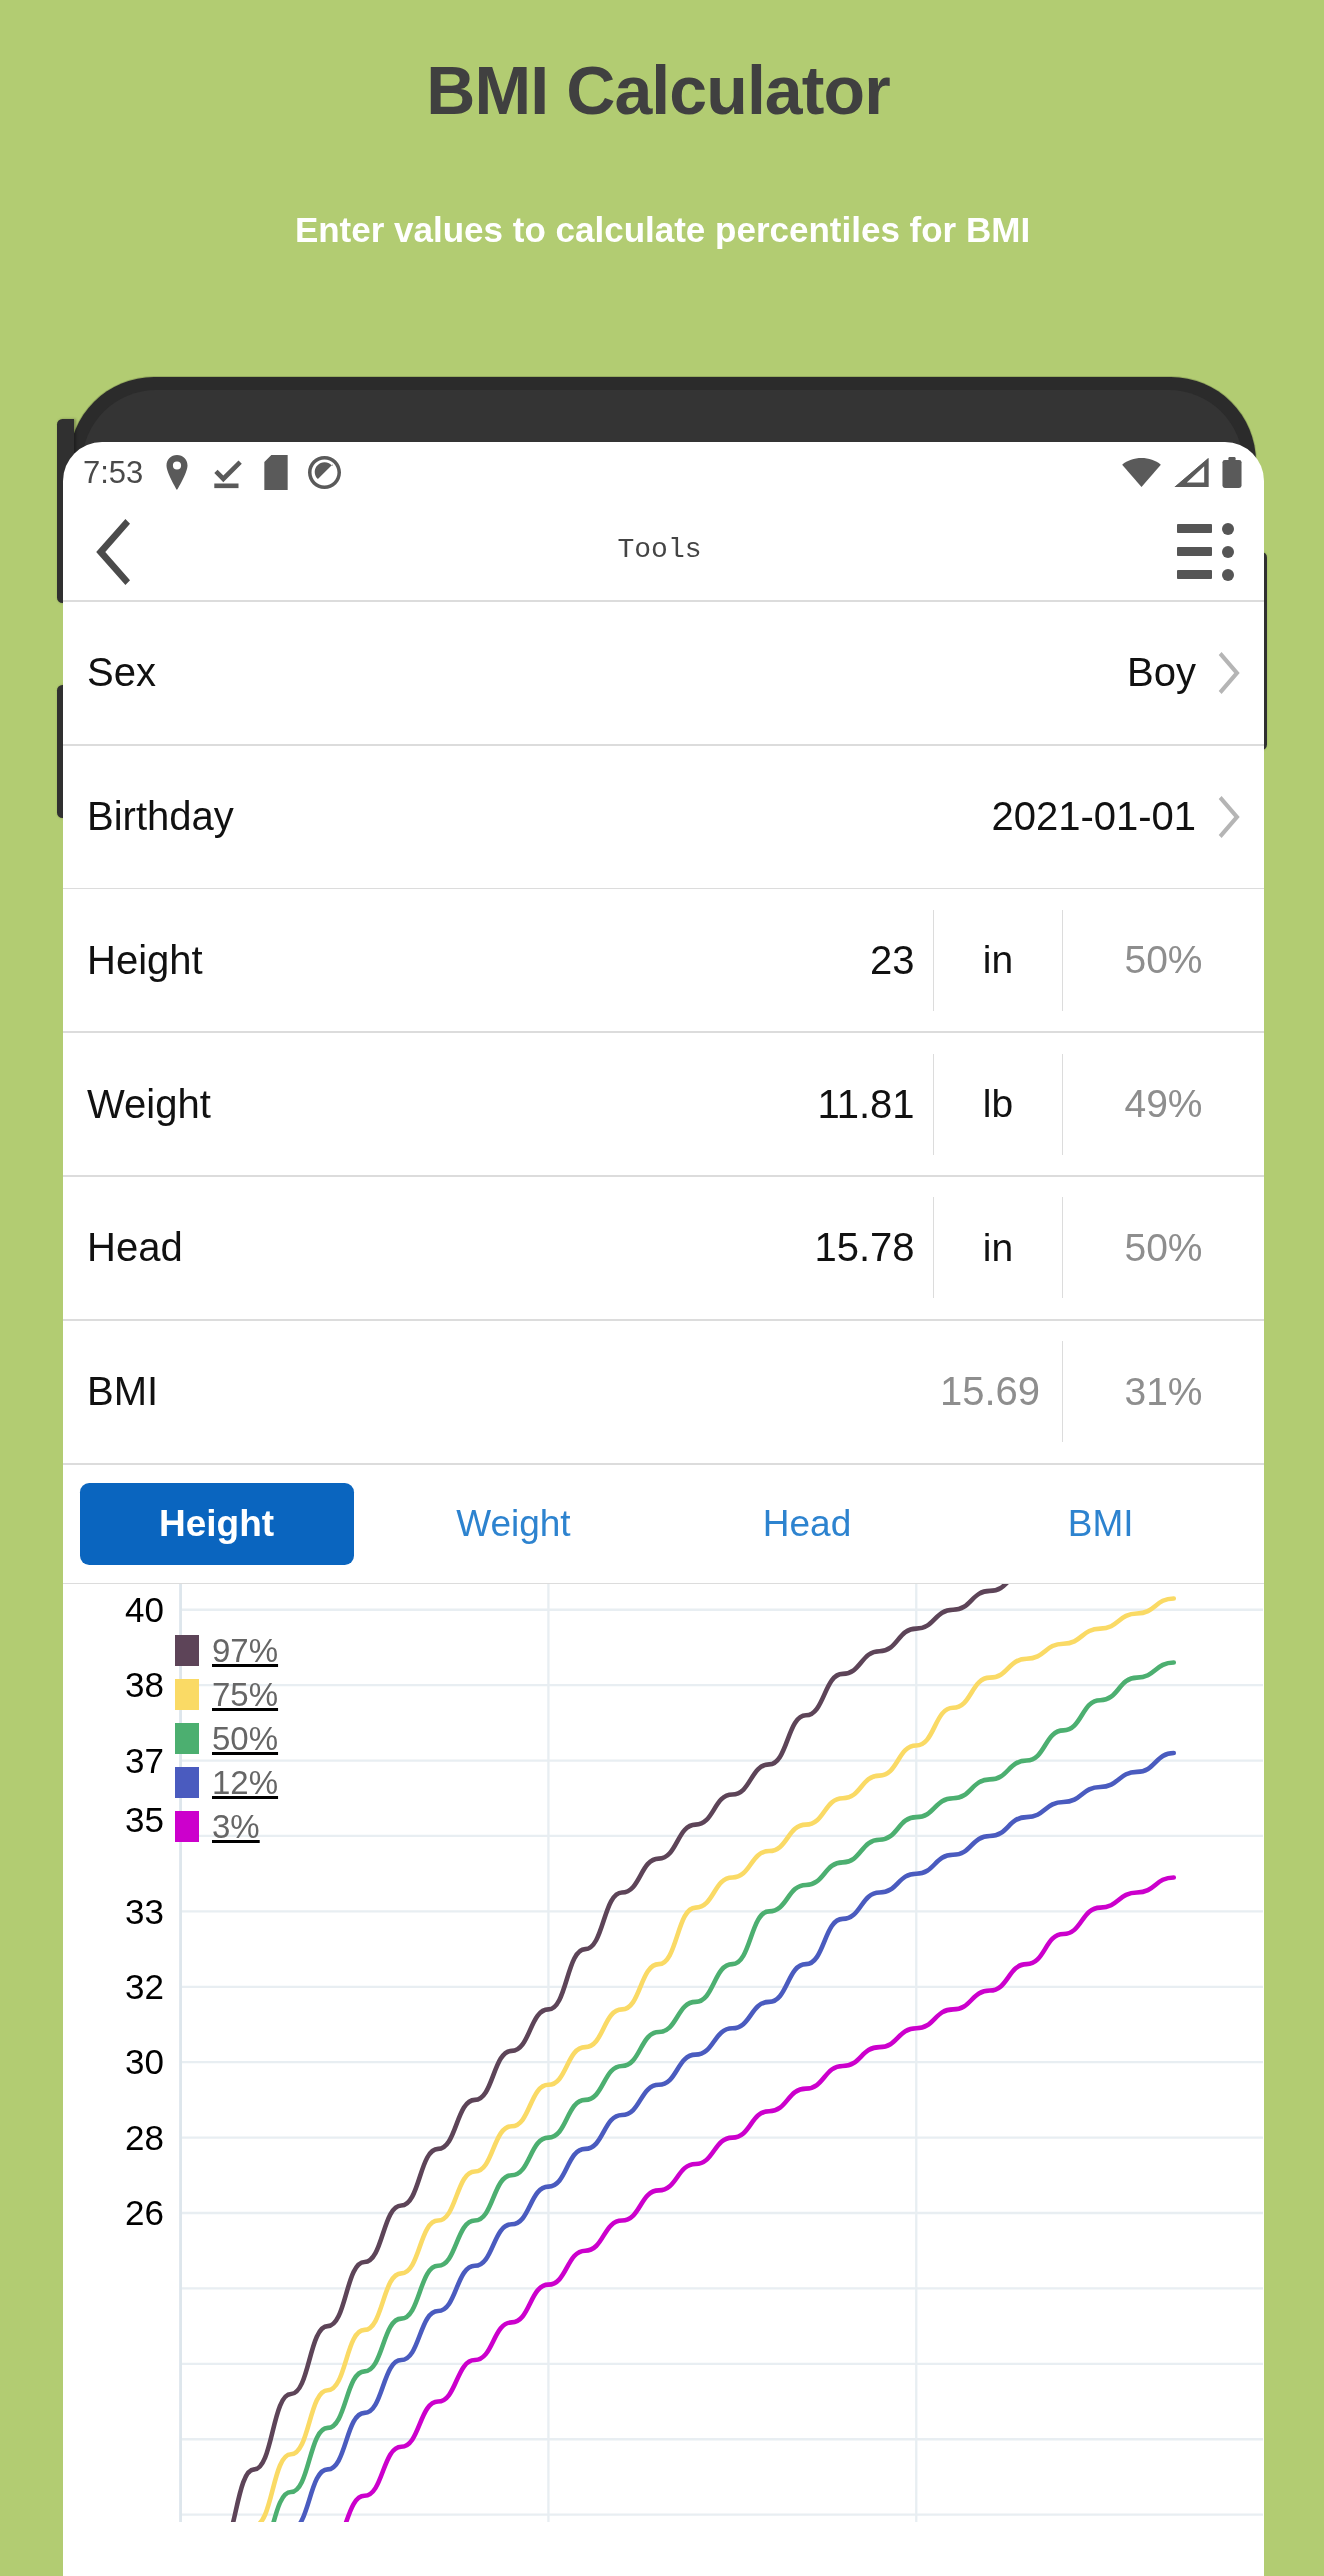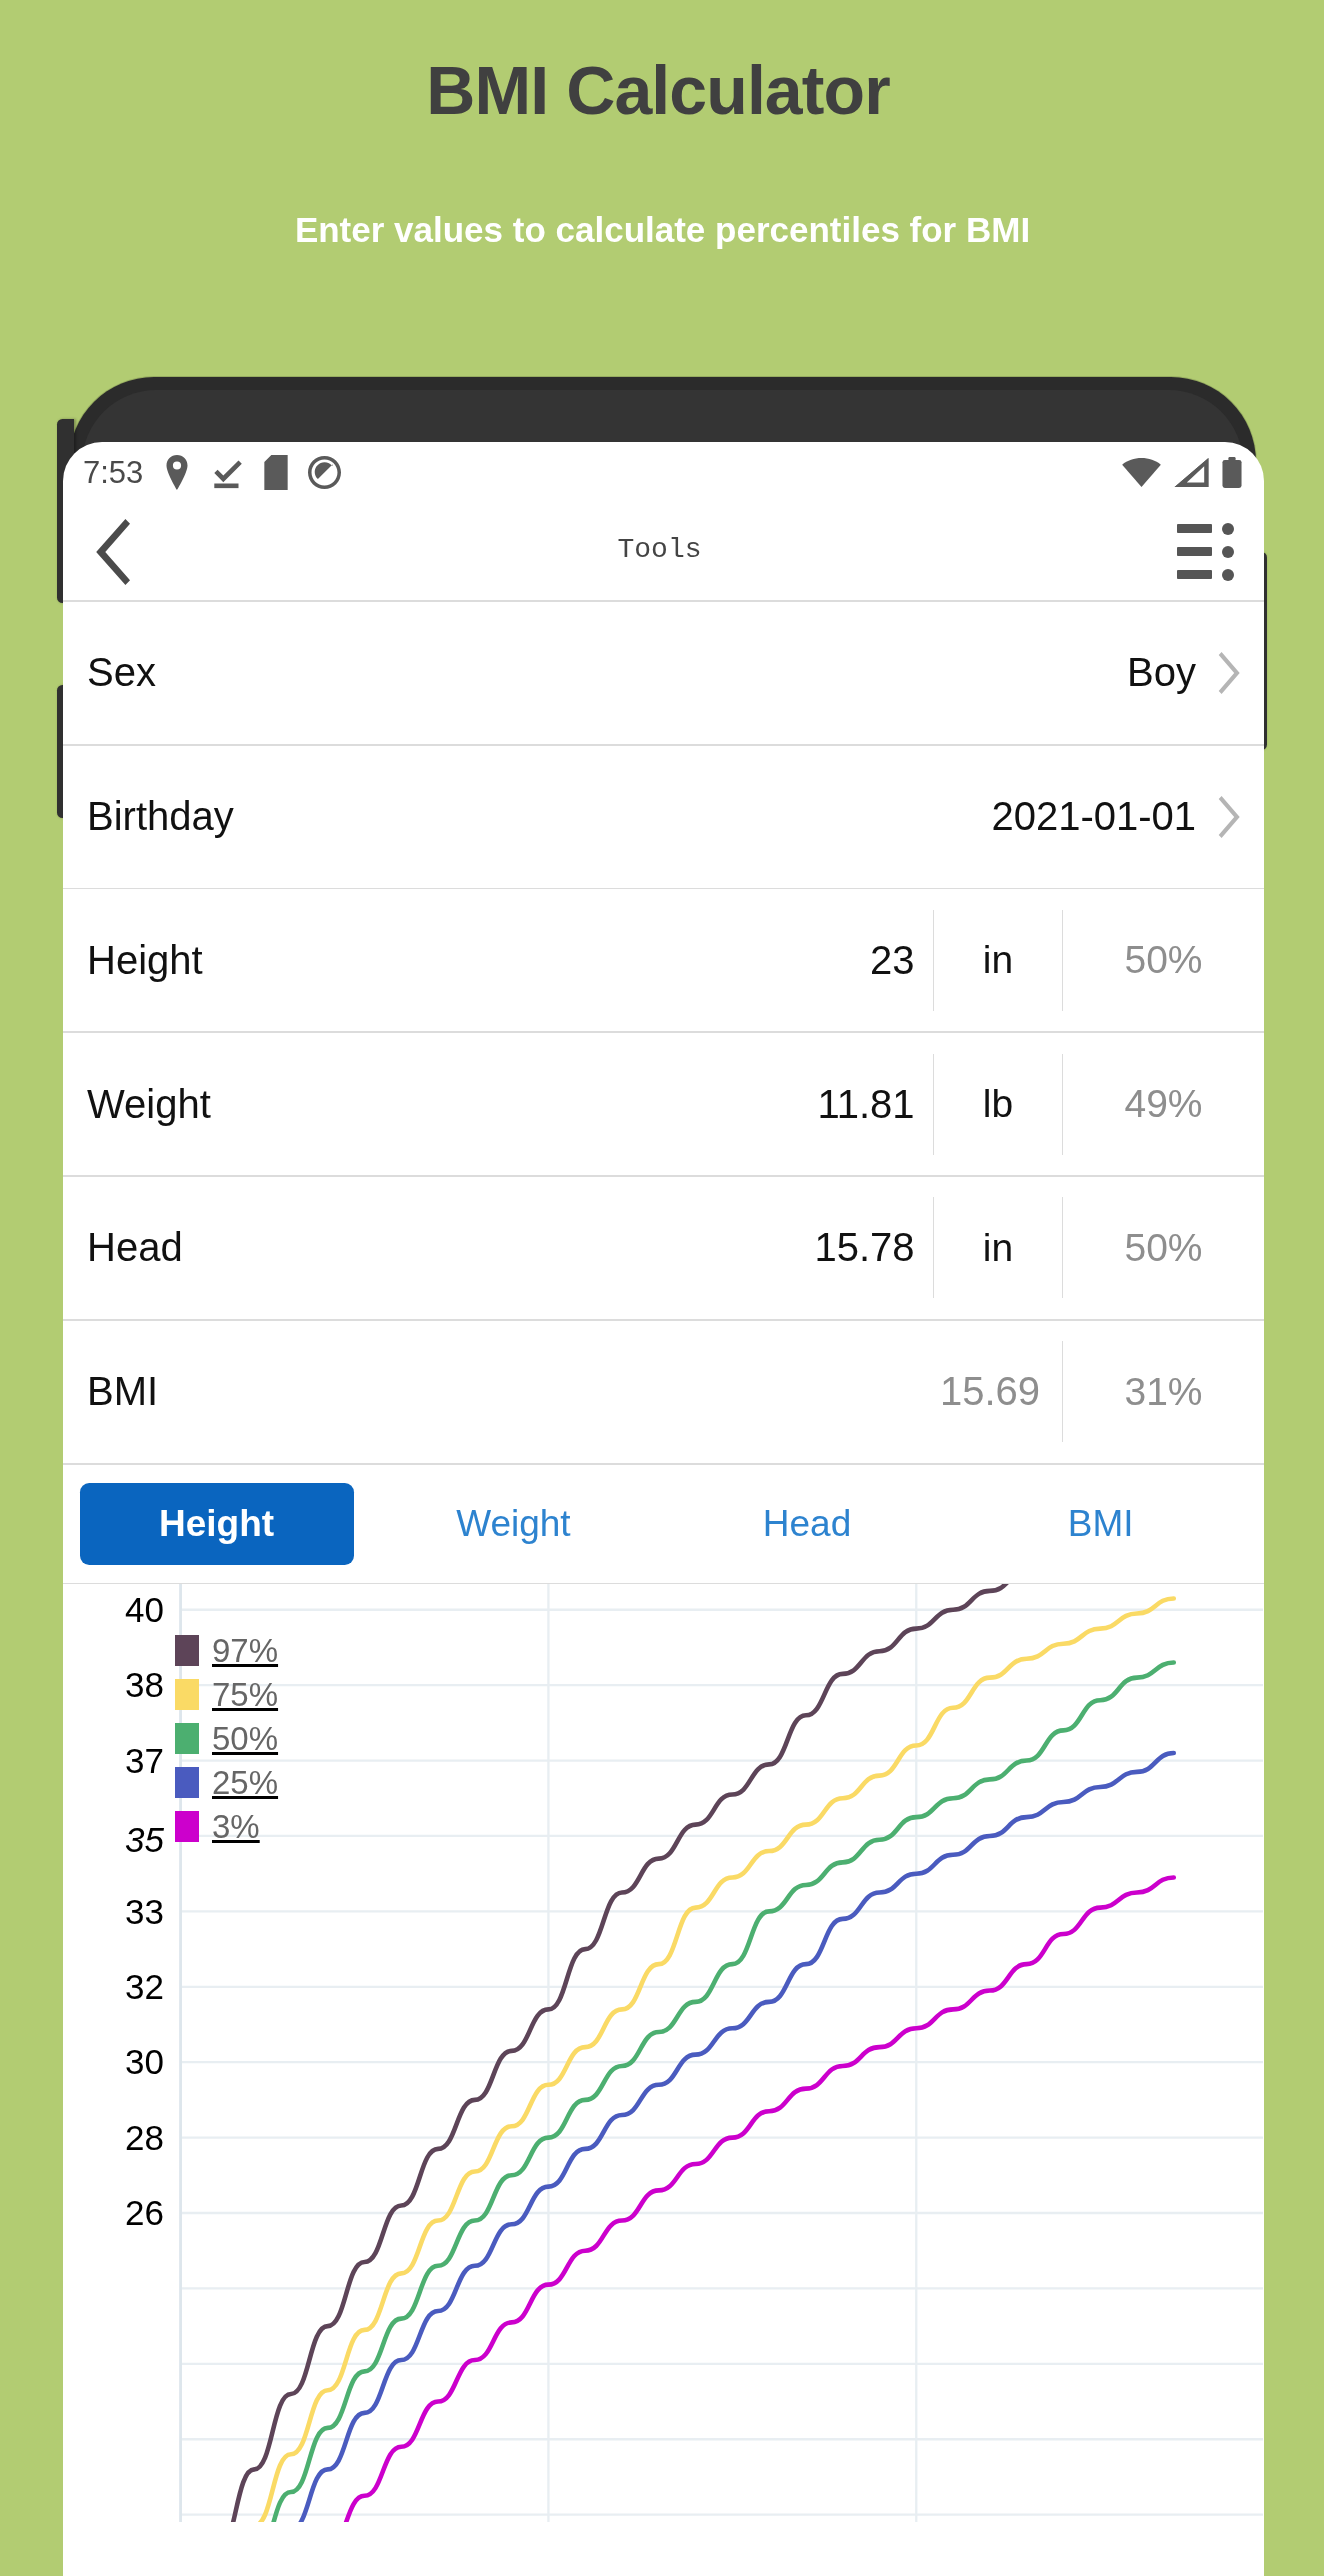--- a/index.html
+++ b/index.html
@@ -440,21 +440,21 @@
       <div class="tab">Head</div>
       <div class="tab">BMI</div>
     </div>
     <div class="divider"></div>
 
     <div class="chart-wrap">
       <div class="yaxis-col" id="yaxis">
           <div class="ytick" style="top: 26px;">40</div>
           <div class="ytick" style="top: 101px;">38</div>
           <div class="ytick" style="top: 177px;">37</div>
-          <div class="ytick" style="top: 256px; font-style: italic;">35</div>
+          <div class="ytick" style="top: 236px;">35</div>
           <div class="ytick" style="top: 328px;">33</div>
           <div class="ytick" style="top: 403px;">32</div>
           <div class="ytick" style="top: 478px;">30</div>
           <div class="ytick" style="top: 554px;">28</div>
           <div class="ytick" style="top: 629px;">26</div>
         </div>
       <svg class="chart-svg" id="chart-svg" width="1099" height="938" viewBox="0 0 1195 1020" style="position:absolute; left:101px; top:0;">
           <g>
             <line x1="18" x2="1195" y1="28" y2="28" stroke="#e8eef2" stroke-width="2.5"></line>
             <line x1="18" x2="1195" y1="110" y2="110" stroke="#e8eef2" stroke-width="2.5"></line>
@@ -488,21 +488,21 @@
           <div class="legend-item">
             <span class="legend-swatch" style="background: rgb(250, 218, 101);"></span>
             <span class="legend-label">75%</span>
           </div>
           <div class="legend-item">
             <span class="legend-swatch" style="background: rgb(76, 175, 112);"></span>
             <span class="legend-label">50%</span>
           </div>
           <div class="legend-item">
             <span class="legend-swatch" style="background: rgb(74, 91, 191);"></span>
-            <span class="legend-label">25%</span>
+            <span class="legend-label">12%</span>
           </div>
           <div class="legend-item">
             <span class="legend-swatch" style="background: rgb(204, 0, 204);"></span>
             <span class="legend-label">3%</span>
           </div>
         </div>
     </div>
 
   </div>
 </div>

